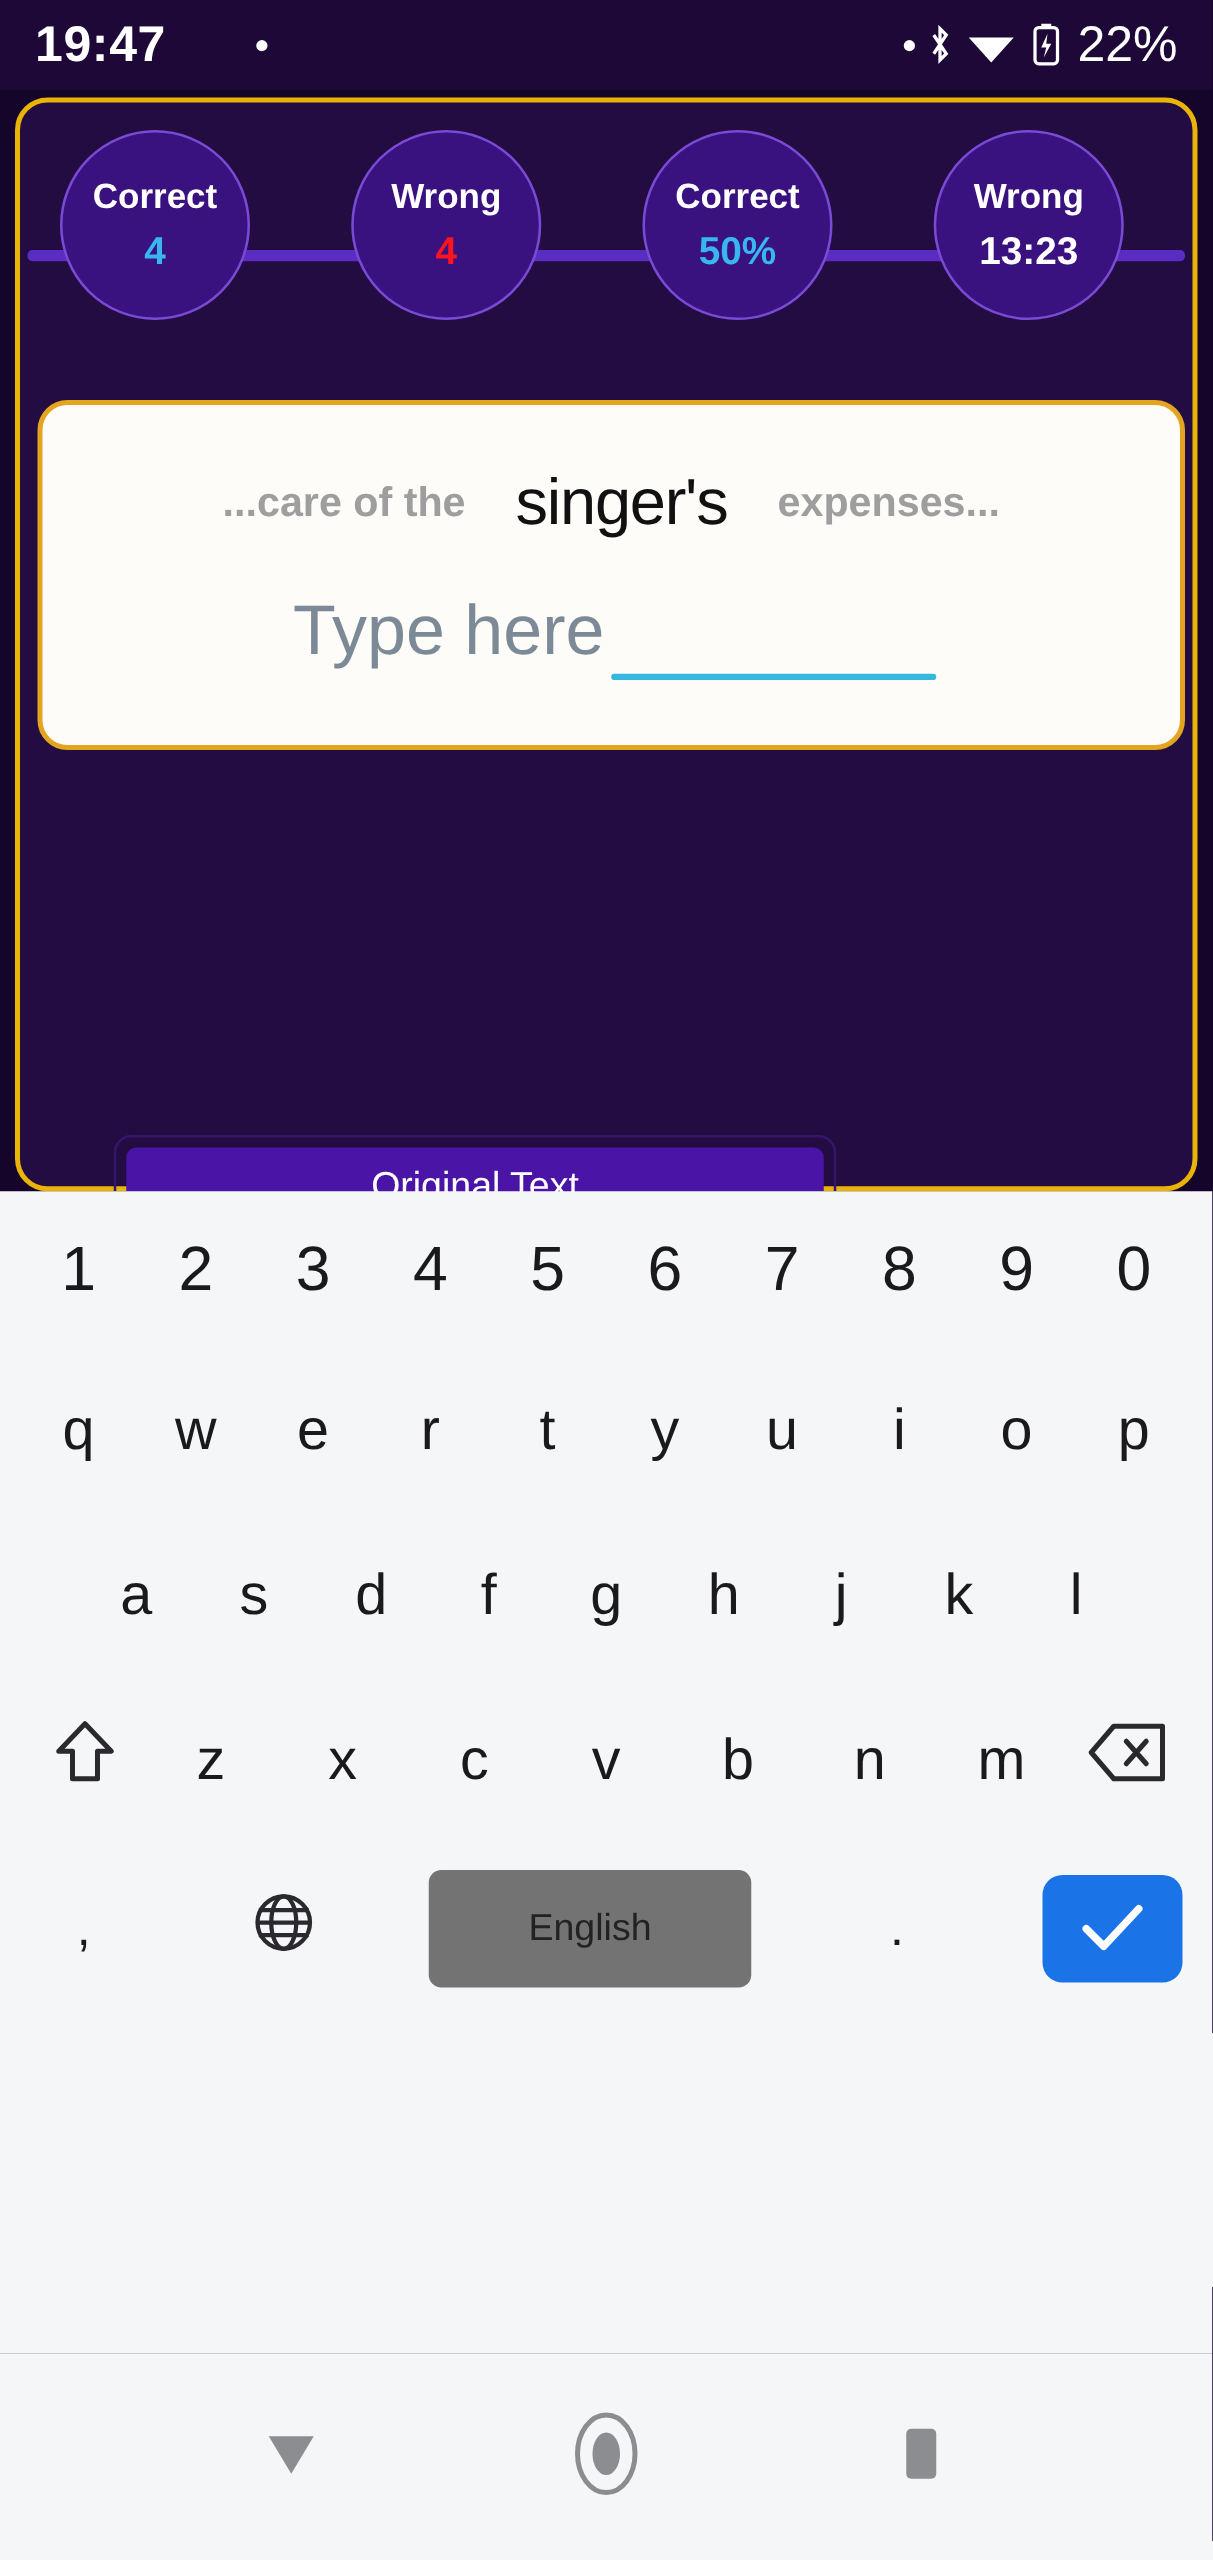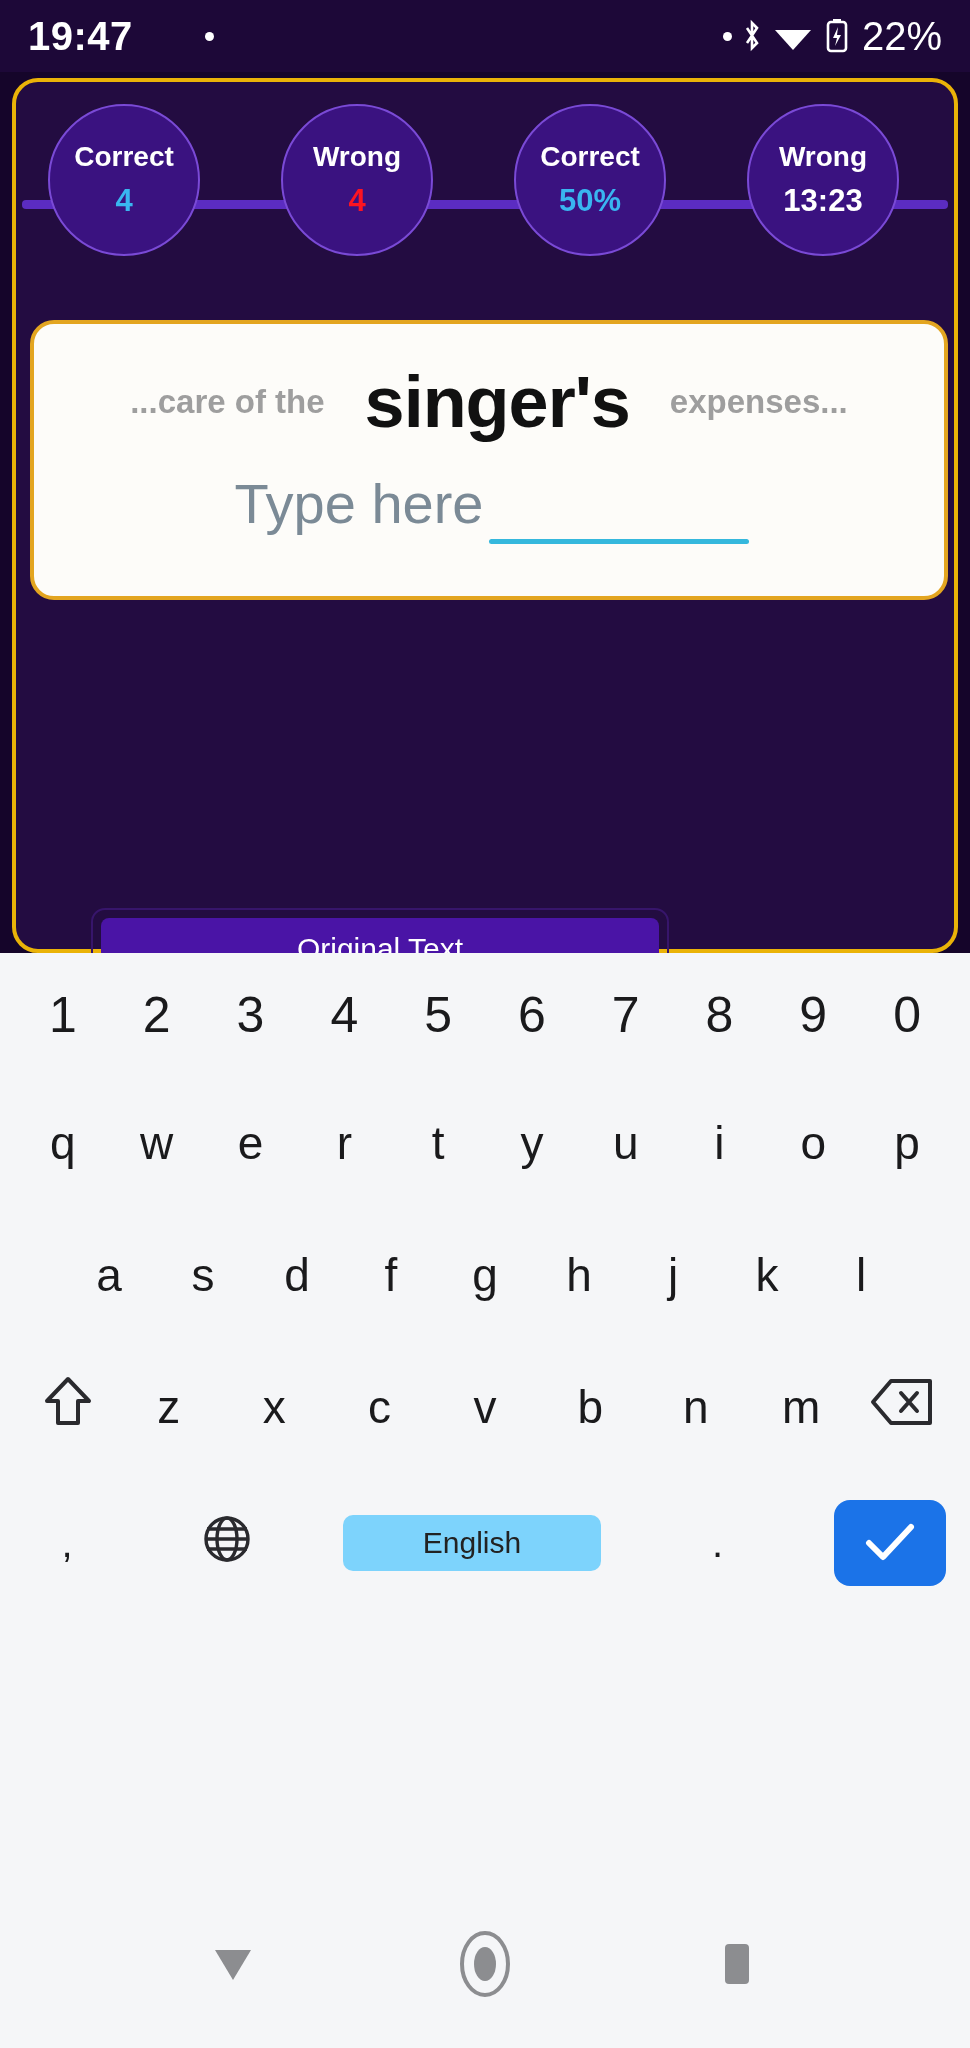--- a/index.html
+++ b/index.html
@@ -61,21 +61,21 @@
     position: absolute; left: 14px; top: 238px; width: 918px; height: 280px;
     background: #fdfcf9; border: 4px solid #e3a520; border-radius: 24px;
     display: flex; flex-direction: column; align-items: center;
   }
   .word-line {
     width: 100%; height: 155px;
     display: flex; align-items: center; justify-content: center; gap: 40px;
     padding: 0 14px;
   }
   .word-side { color: #9e9e9e; font-size: 33px; font-weight: 700; white-space: nowrap; }
-  .word-main { color: #111111; font-size: 72px; font-weight: 700; letter-spacing: -1px; }
+  .word-main { color: #111111; font-size: 52px; font-weight: 400; letter-spacing: -1px; }
   .input-wrap {
     width: 520px; margin-top: -8px;
     display: flex; flex-direction: row; align-items: flex-end;
   }
   .type-input {
     width: 100%; border: none; outline: none; background: transparent;
     text-align: center; color: #7b8a96; font-size: 56px;
     font-family: "Liberation Sans", sans-serif; padding: 0 0 8px 0;
   }
   .type-input::placeholder { color: #7b8a96; opacity: 1; }
@@ -112,21 +112,21 @@
     flex: 1; height: 100%;
     display: flex; align-items: center; justify-content: center;
     font-size: 46px; color: #1a1a1c; background: transparent; border: none;
     font-family: "Liberation Sans", sans-serif;
   }
   .key.num { font-size: 50px; }
   .key.mod { flex: 0 0 96px; }
   .key.sym { flex: 0 0 86px; font-size: 40px; }
   .key.k123 { flex: 0 0 132px; font-size: 34px; }
   .spacebar {
-    flex: 0 0 258px; height: 56px; background: #7dd3fc; border-radius: 10px;
+    flex: 0 0 258px; height: 94px; background: #737373; border-radius: 10px;
     display: flex; align-items: center; justify-content: center;
     font-size: 30px; color: #222; border: none;
     font-family: "Liberation Sans", sans-serif;
   }
   .enter-key {
     flex: 0 0 112px; height: 86px; background: #1b73e8; border-radius: 16px;
     display: flex; align-items: center; justify-content: center; border: none;
   }
 
   

